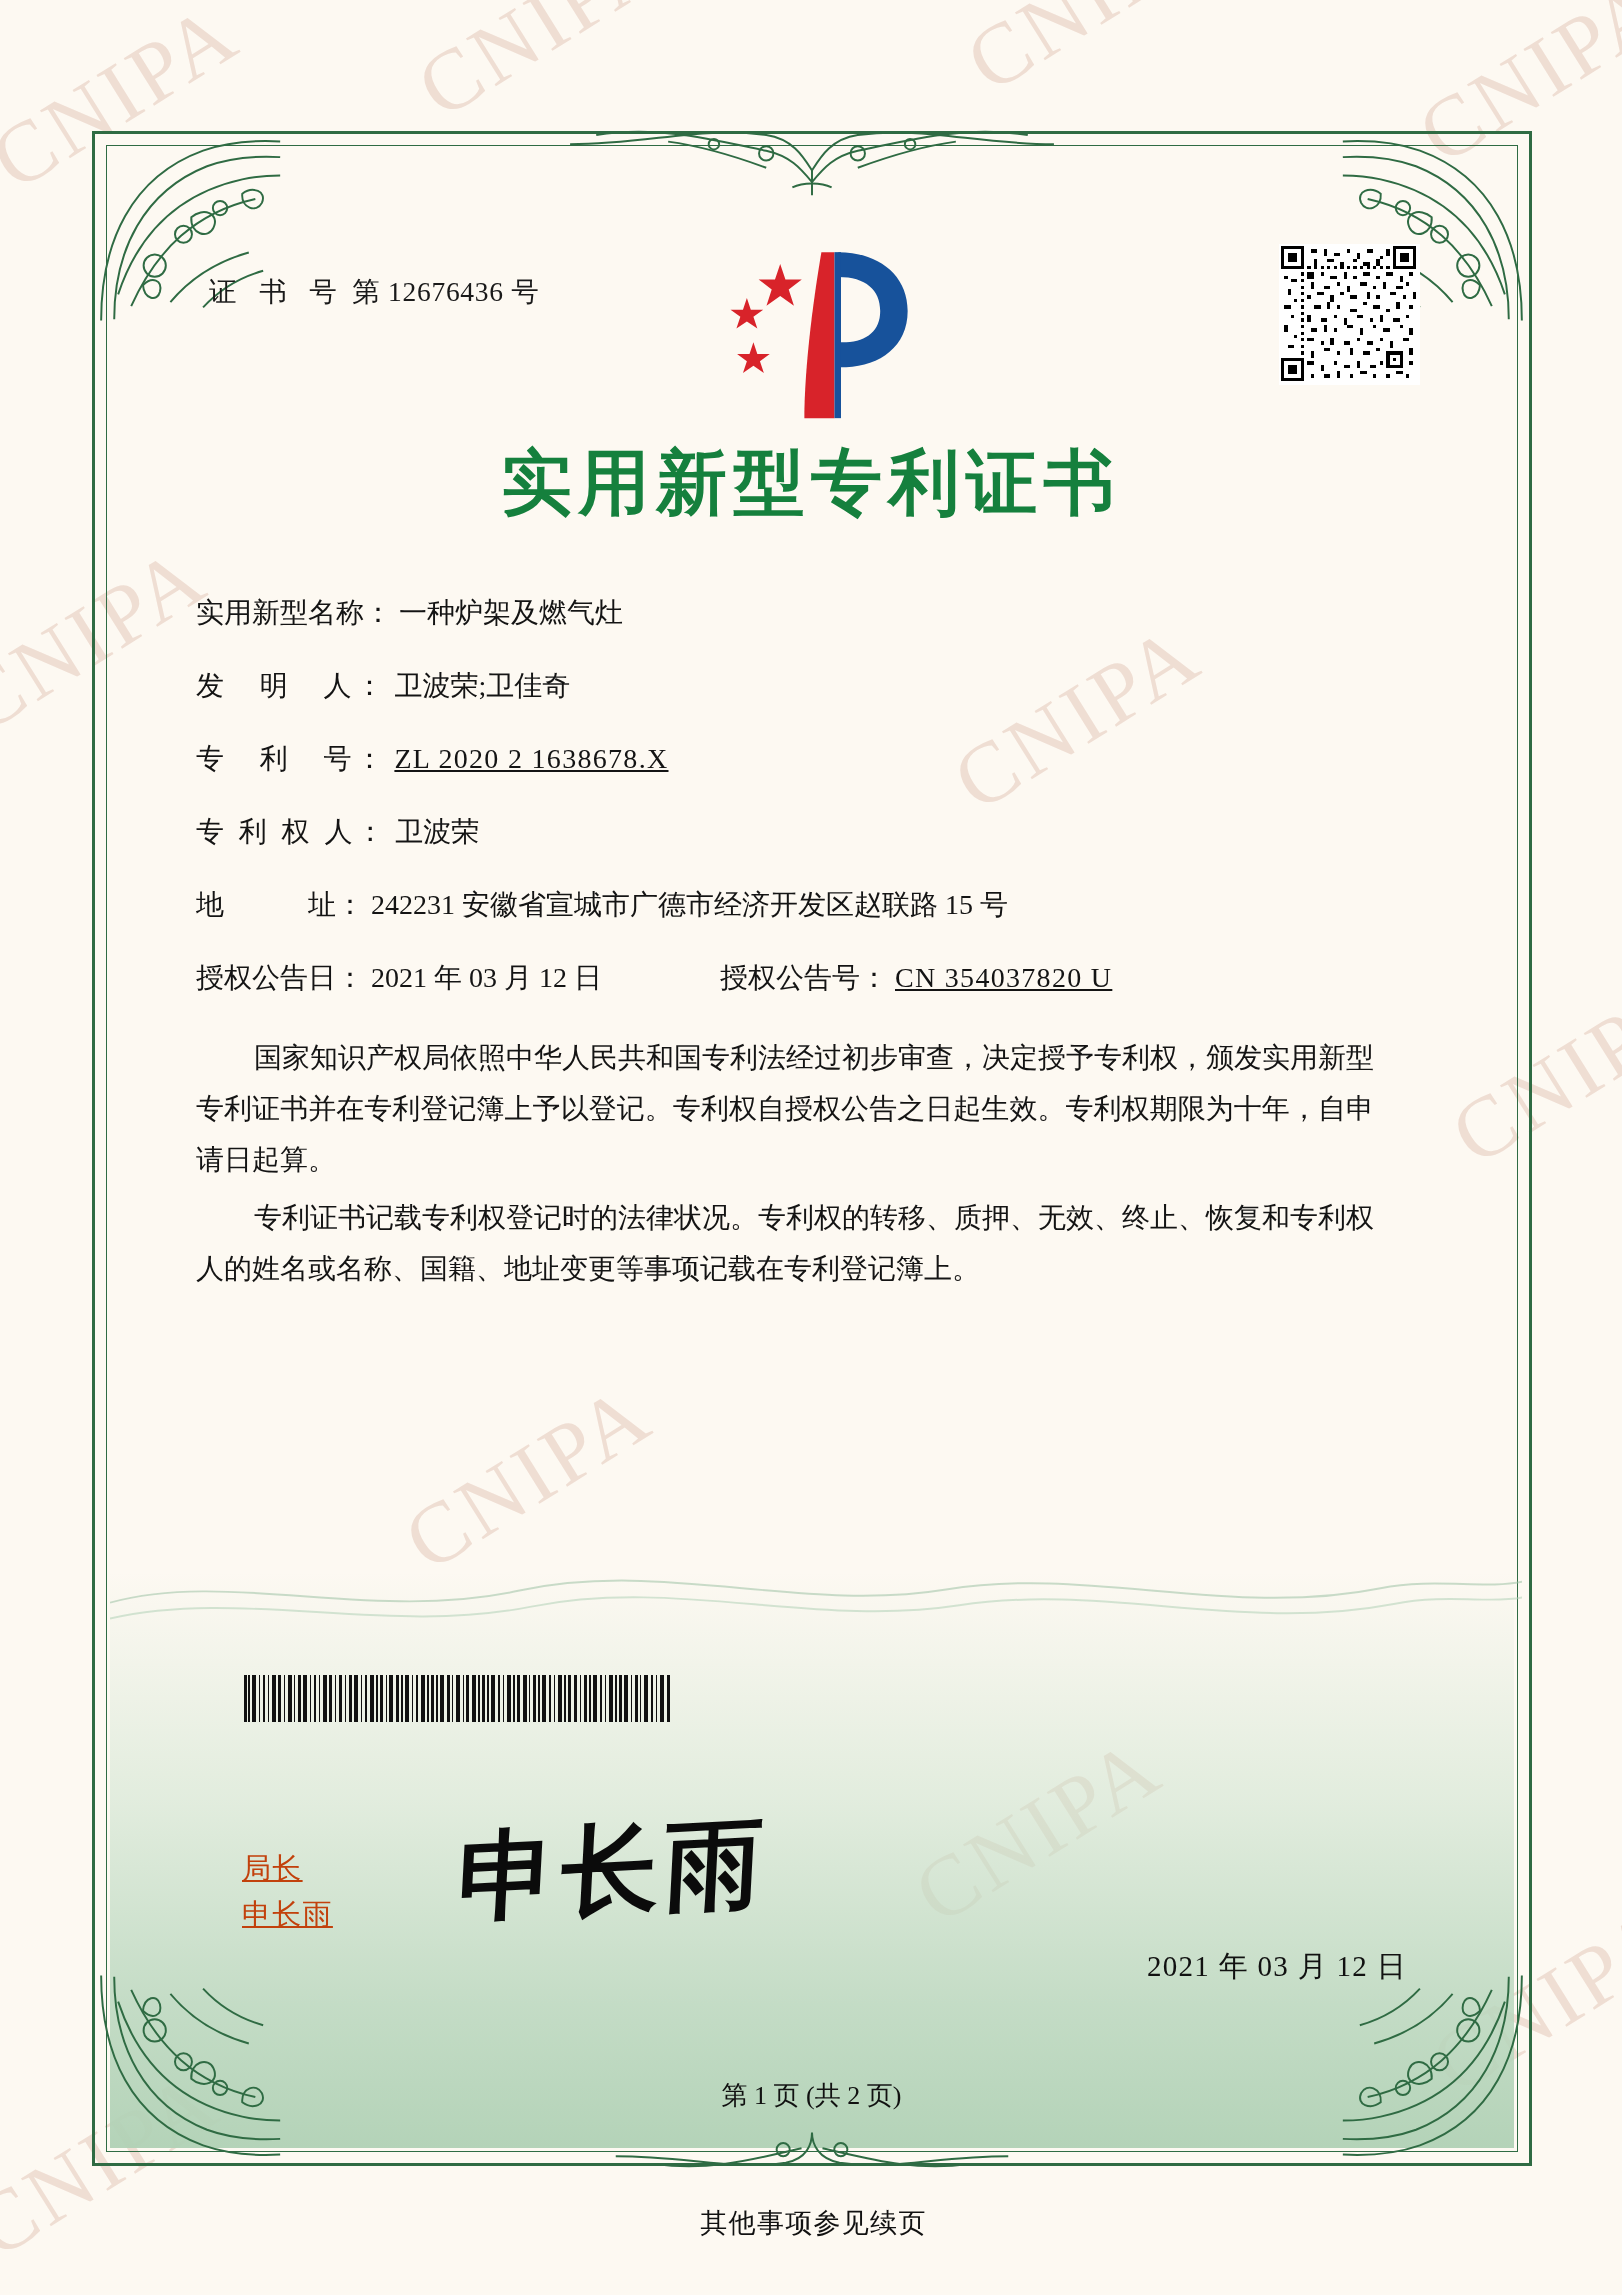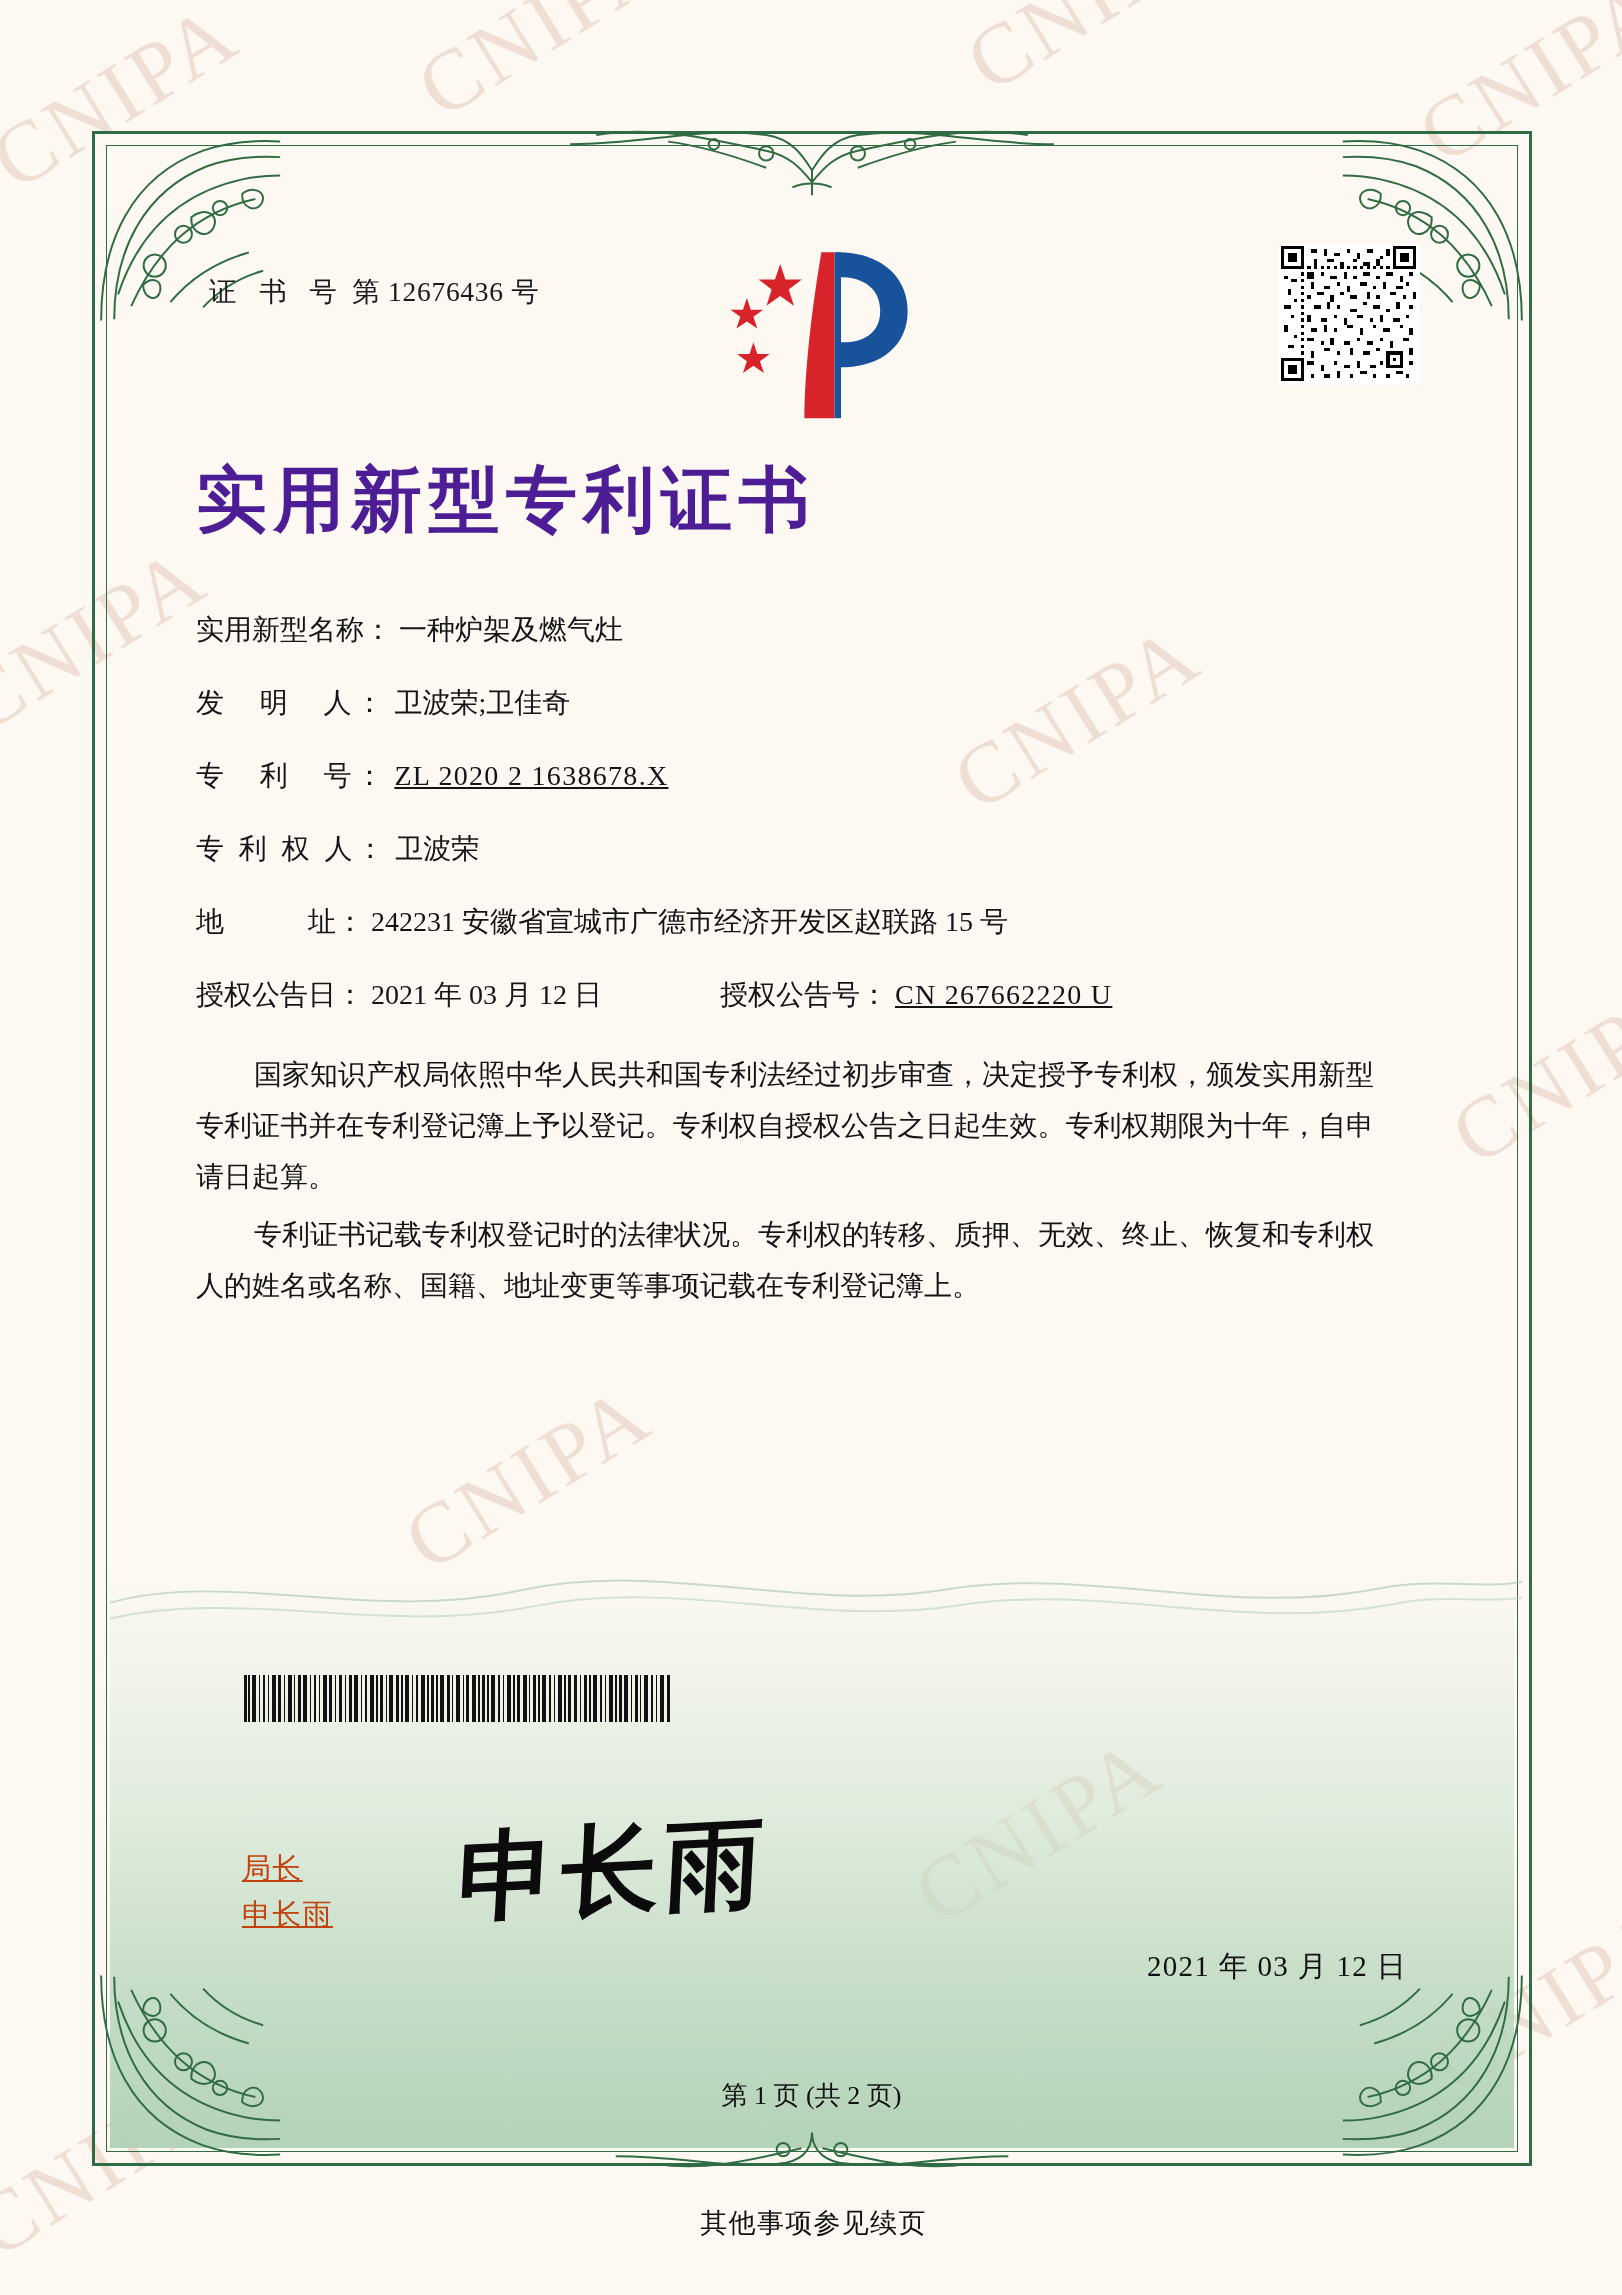--- a/index.html
+++ b/index.html
@@ -111,26 +111,26 @@
     right: 6.5px;
     top: 7.9px;
     width: 141px;
     height: 141px;
     background: #fff;
     padding: 2.6px;
   }
   .qr svg { display: block; }
 
   .title {
-    text-align: left;
+    text-align: center;
     font-size: 71px;
     font-weight: bold;
     letter-spacing: 6.5px;
-    color: #4c1d95;
-    margin: 21px 0 63px 0;
+    color: #15803d;
+    margin: 4px 0 63px 0;
     font-family: "DejaVu Serif", "Liberation Serif", serif;
   }
 
   .field {
     font-size: 28px;
     color: #141414;
     margin-bottom: 35px;
     white-space: nowrap;
   }
   .field .k { display: inline-block; }
@@ -595,21 +595,21 @@
 
     <div class="field">
       <span class="k">地　　　址：</span>
       <span class="v">242231 安徽省宣城市广德市经济开发区赵联路 15 号</span>
     </div>
 
     <div class="field">
       <span class="k">授权公告日：</span>
       <span class="v">2021 年 03 月 12 日</span>
       <span class="k field-inline-2">授权公告号：</span>
-      <span class="v mono-val">CN 267662220 U</span>
+      <span class="v mono-val">CN 354037820 U</span>
     </div>
 
     <div class="para">国家知识产权局依照中华人民共和国专利法经过初步审查，决定授予专利权，颁发实用新型专利证书并在专利登记簿上予以登记。专利权自授权公告之日起生效。专利权期限为十年，自申请日起算。</div>
     <div class="para second">专利证书记载专利权登记时的法律状况。专利权的转移、质押、无效、终止、恢复和专利权人的姓名或名称、国籍、地址变更等事项记载在专利登记簿上。</div>
   </div>
 
   <div class="barcode">
     <svg viewBox="0 0 660 72" width="432" height="47" shape-rendering="crispEdges">
       <rect width="660" height="72" fill="rgba(255,255,255,0)"></rect>
       <g fill="#111">

